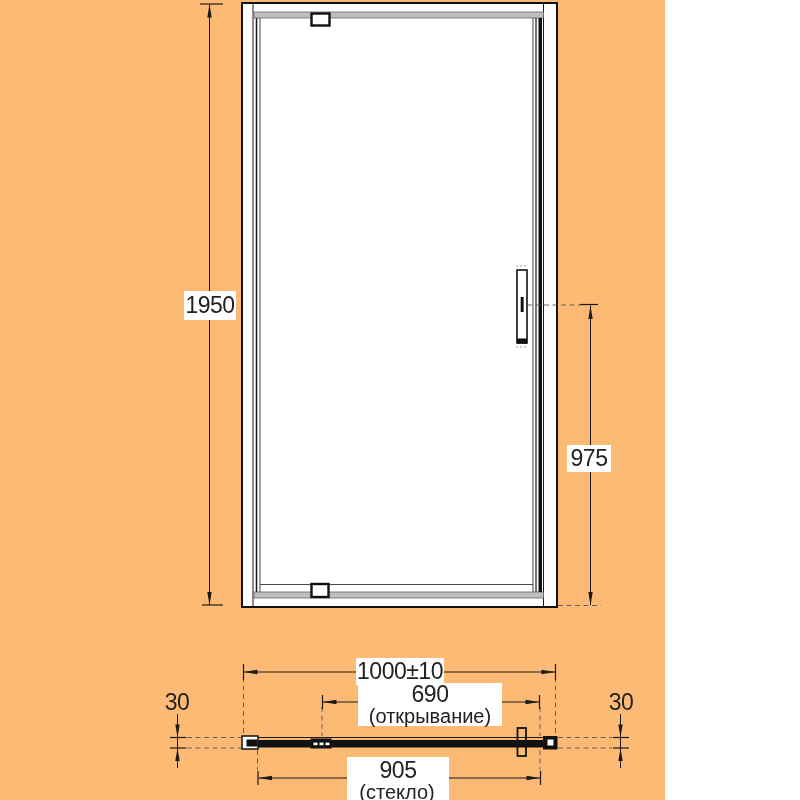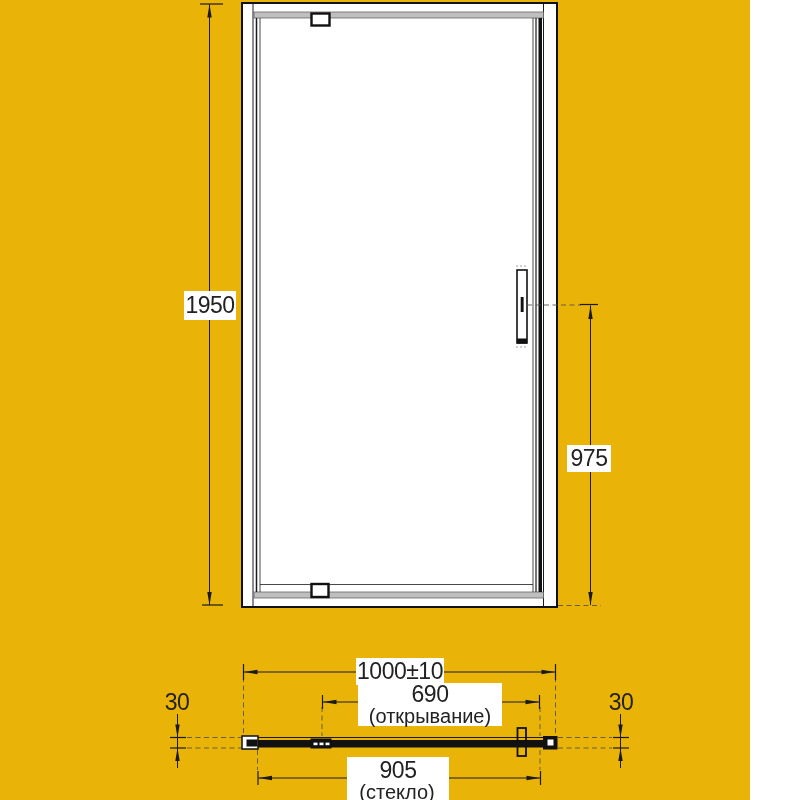--- a/index.html
+++ b/index.html
@@ -1,16 +1,16 @@
 <!DOCTYPE html>
 <html><head>
 <meta charset="utf-8">
 <style>
   html,body{margin:0;padding:0;background:#fff;}
-  #canvas{position:relative;width:750px;height:800px;background:#eab308;overflow:hidden;
+  #canvas{position:relative;width:665px;height:800px;background:#fdba74;overflow:hidden;
           font-family:"Liberation Sans","DejaVu Sans",sans-serif;}
   svg{position:absolute;left:0;top:0;}
   .dim-num{font-family:"Liberation Sans","DejaVu Sans",sans-serif;font-size:23px;
            letter-spacing:-0.5px;fill:#222;}
   .dim-label{font-family:"Liberation Sans","DejaVu Sans",sans-serif;font-size:20px;fill:#222;}
   .thin{stroke:#1a1a1a;stroke-width:1;}
   .tick{stroke:#1a1a1a;stroke-width:1.2;}
   .dash{stroke:#555;stroke-width:0.9;stroke-dasharray:5 3.5;}
   .arrow{fill:#1a1a1a;}
   .mask{fill:#ffffff;}

